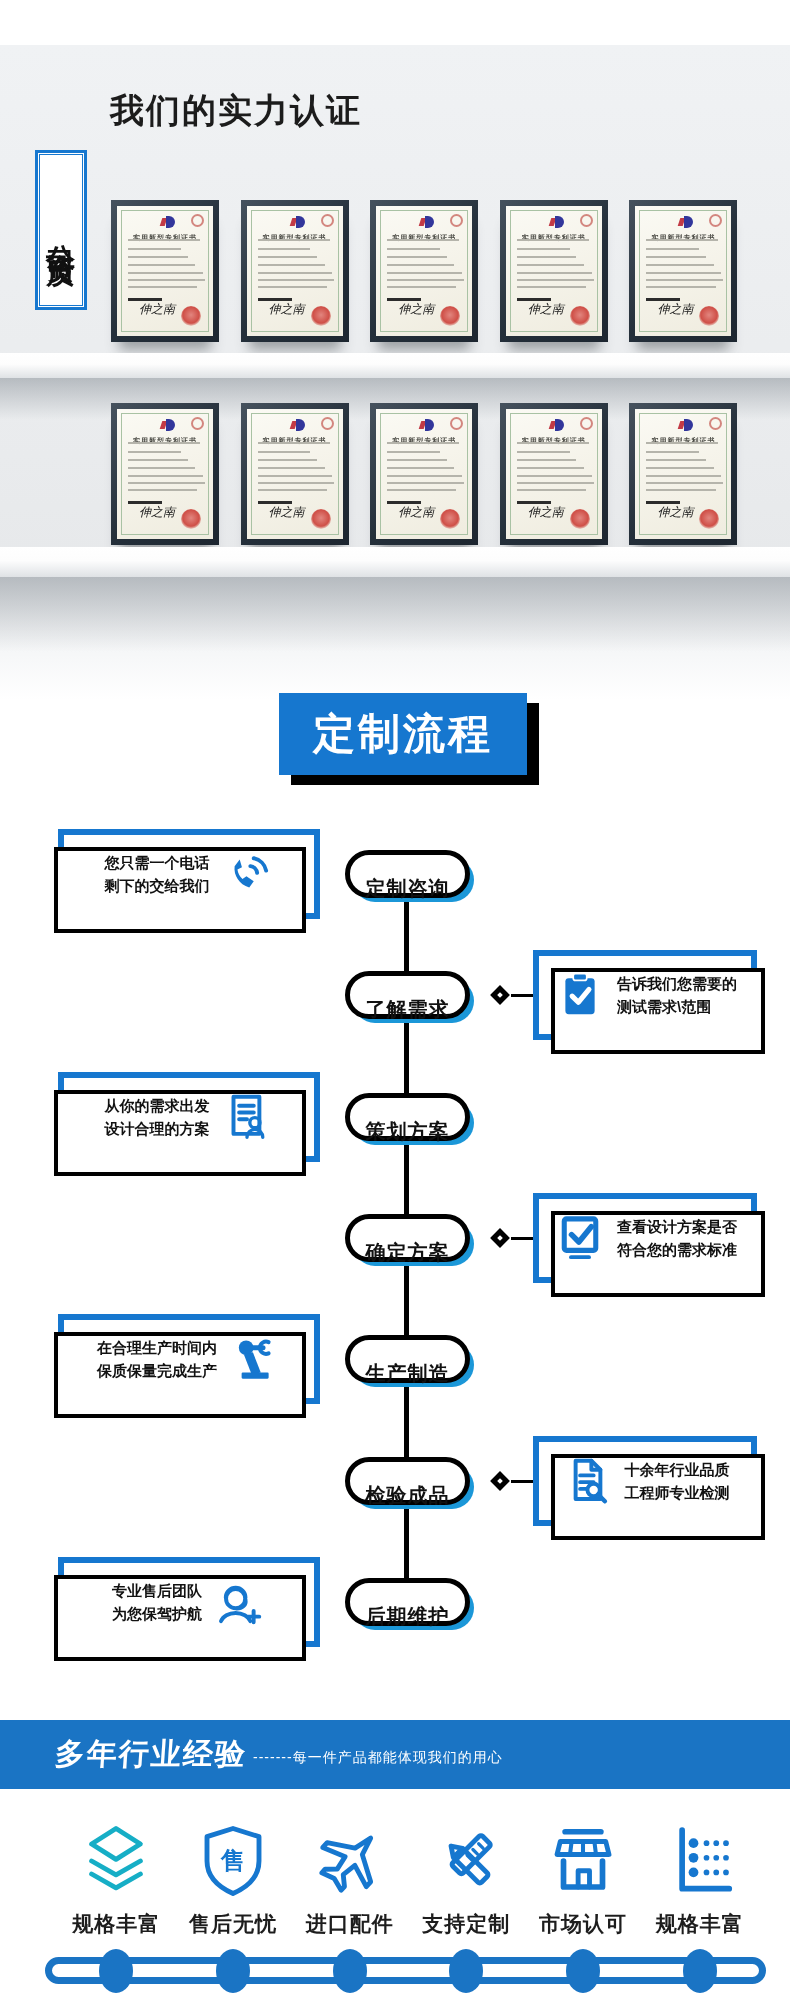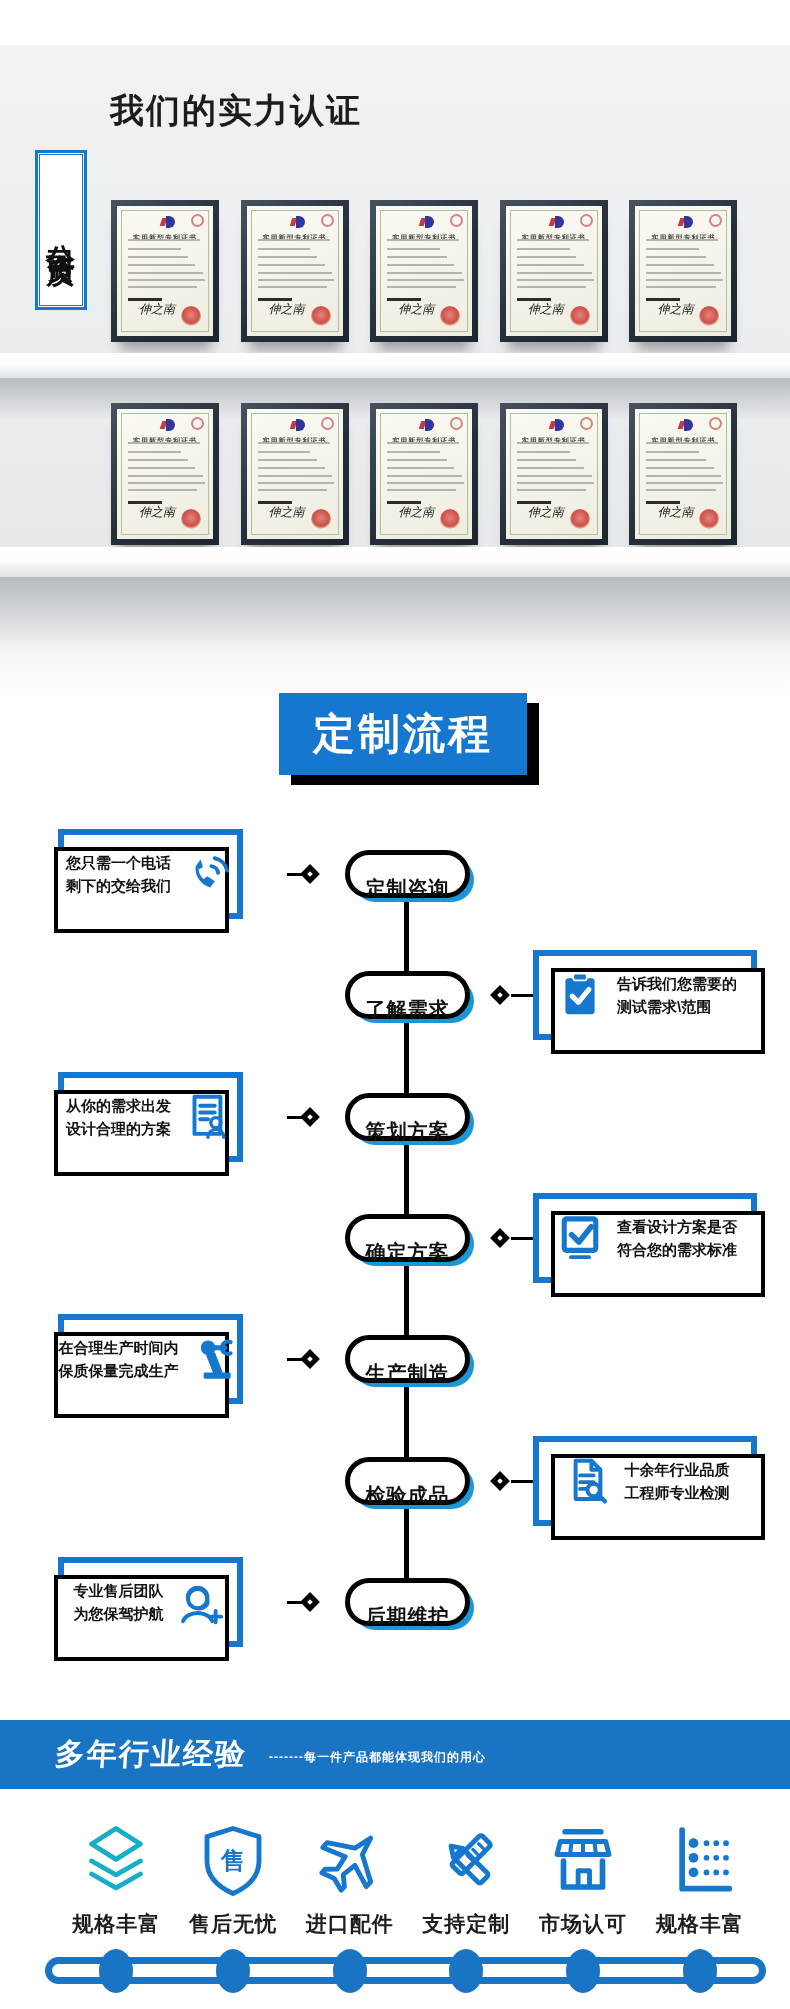--- a/index.html
+++ b/index.html
@@ -36,35 +36,35 @@
 
   
   .flow-title{position:absolute;left:279px;top:693px;width:248px;height:82px;background:#1677cf;
               box-shadow:12px 10px 0 0 #000;display:flex;align-items:center;justify-content:center;}
   .flow-title span{color:#fff;font-size:42px;font-weight:800;letter-spacing:3px;}
   #flow{position:absolute;left:0;top:0;width:790px;height:2009px;pointer-events:none;}
   .vline{position:absolute;left:404px;width:5px;background:#000;}
   .pill{position:absolute;left:345px;width:125px;height:48px;background:#fff;border:5px solid #000;border-radius:24px;
         box-shadow:6px 6px 0 -2px #1b97d8;display:flex;align-items:center;justify-content:center;z-index:3;}
   .pill span{font-size:20px;font-weight:800;color:#111;letter-spacing:1px;white-space:nowrap;margin-top:28px;}
-  .note{position:absolute;width:185px;height:90px;background:#fff;border:6px solid #1677cf;z-index:2;
+  .note{position:absolute;width:262px;height:90px;background:#fff;border:6px solid #1677cf;z-index:2;
         display:flex;align-items:center;justify-content:center;gap:10px;}
   .note::before{content:"";position:absolute;top:12px;width:calc(100% - 6px);height:100%;border:4px solid #000;background:#fff;z-index:-1;}
   .note.left{left:58px;}  .note.left::before{left:-10px;}
   .note.right{left:533px;width:224px;} .note.right::before{left:12px;}
   .note .txt{font-size:15px;font-weight:800;color:#111;line-height:1.55;white-space:nowrap;}
   .note .nicon{width:54px;height:54px;flex:0 0 54px;color:#1677cf;}
   .hline{position:absolute;height:3px;background:#000;z-index:1;}
   .diamond{position:absolute;width:14px;height:14px;background:#000;transform:rotate(45deg);z-index:1;}
   .diamond::after{content:"";position:absolute;left:5px;top:5px;width:4px;height:4px;background:#fff;}
 
   
   .banner{position:absolute;left:0;top:1720px;width:790px;height:69px;background:#1a74c4;display:flex;align-items:center;}
   .banner .big{margin-left:55px;font-size:30px;font-weight:800;color:#fff;letter-spacing:2px;transform:skewX(-4deg);}
-  .banner .small{margin-left:22px;font-size:12px;font-weight:700;color:#fff;letter-spacing:1px;margin-top:6px;}
+  .banner .small{margin-left:6px;font-size:14px;font-weight:400;color:#fff;letter-spacing:1px;margin-top:6px;}
   #features{position:absolute;left:58px;top:1822px;width:700px;display:flex;}
   .feat{flex:1;display:flex;flex-direction:column;align-items:center;}
   .feat .ficon{width:78px;height:78px;color:#1677cf;}
   .feat .flabel{margin-top:10px;font-size:21px;font-weight:800;color:#1d1d1d;letter-spacing:1px;white-space:nowrap;}
   .track{position:absolute;left:45px;top:1957px;width:721px;height:27px;border:7px solid #1a74c4;border-radius:16px;background:#fff;}
   .knob{position:absolute;top:1949px;width:34px;height:44px;border-radius:50%;background:#1a74c4;}
 </style>
 </head>
 <body>
 

